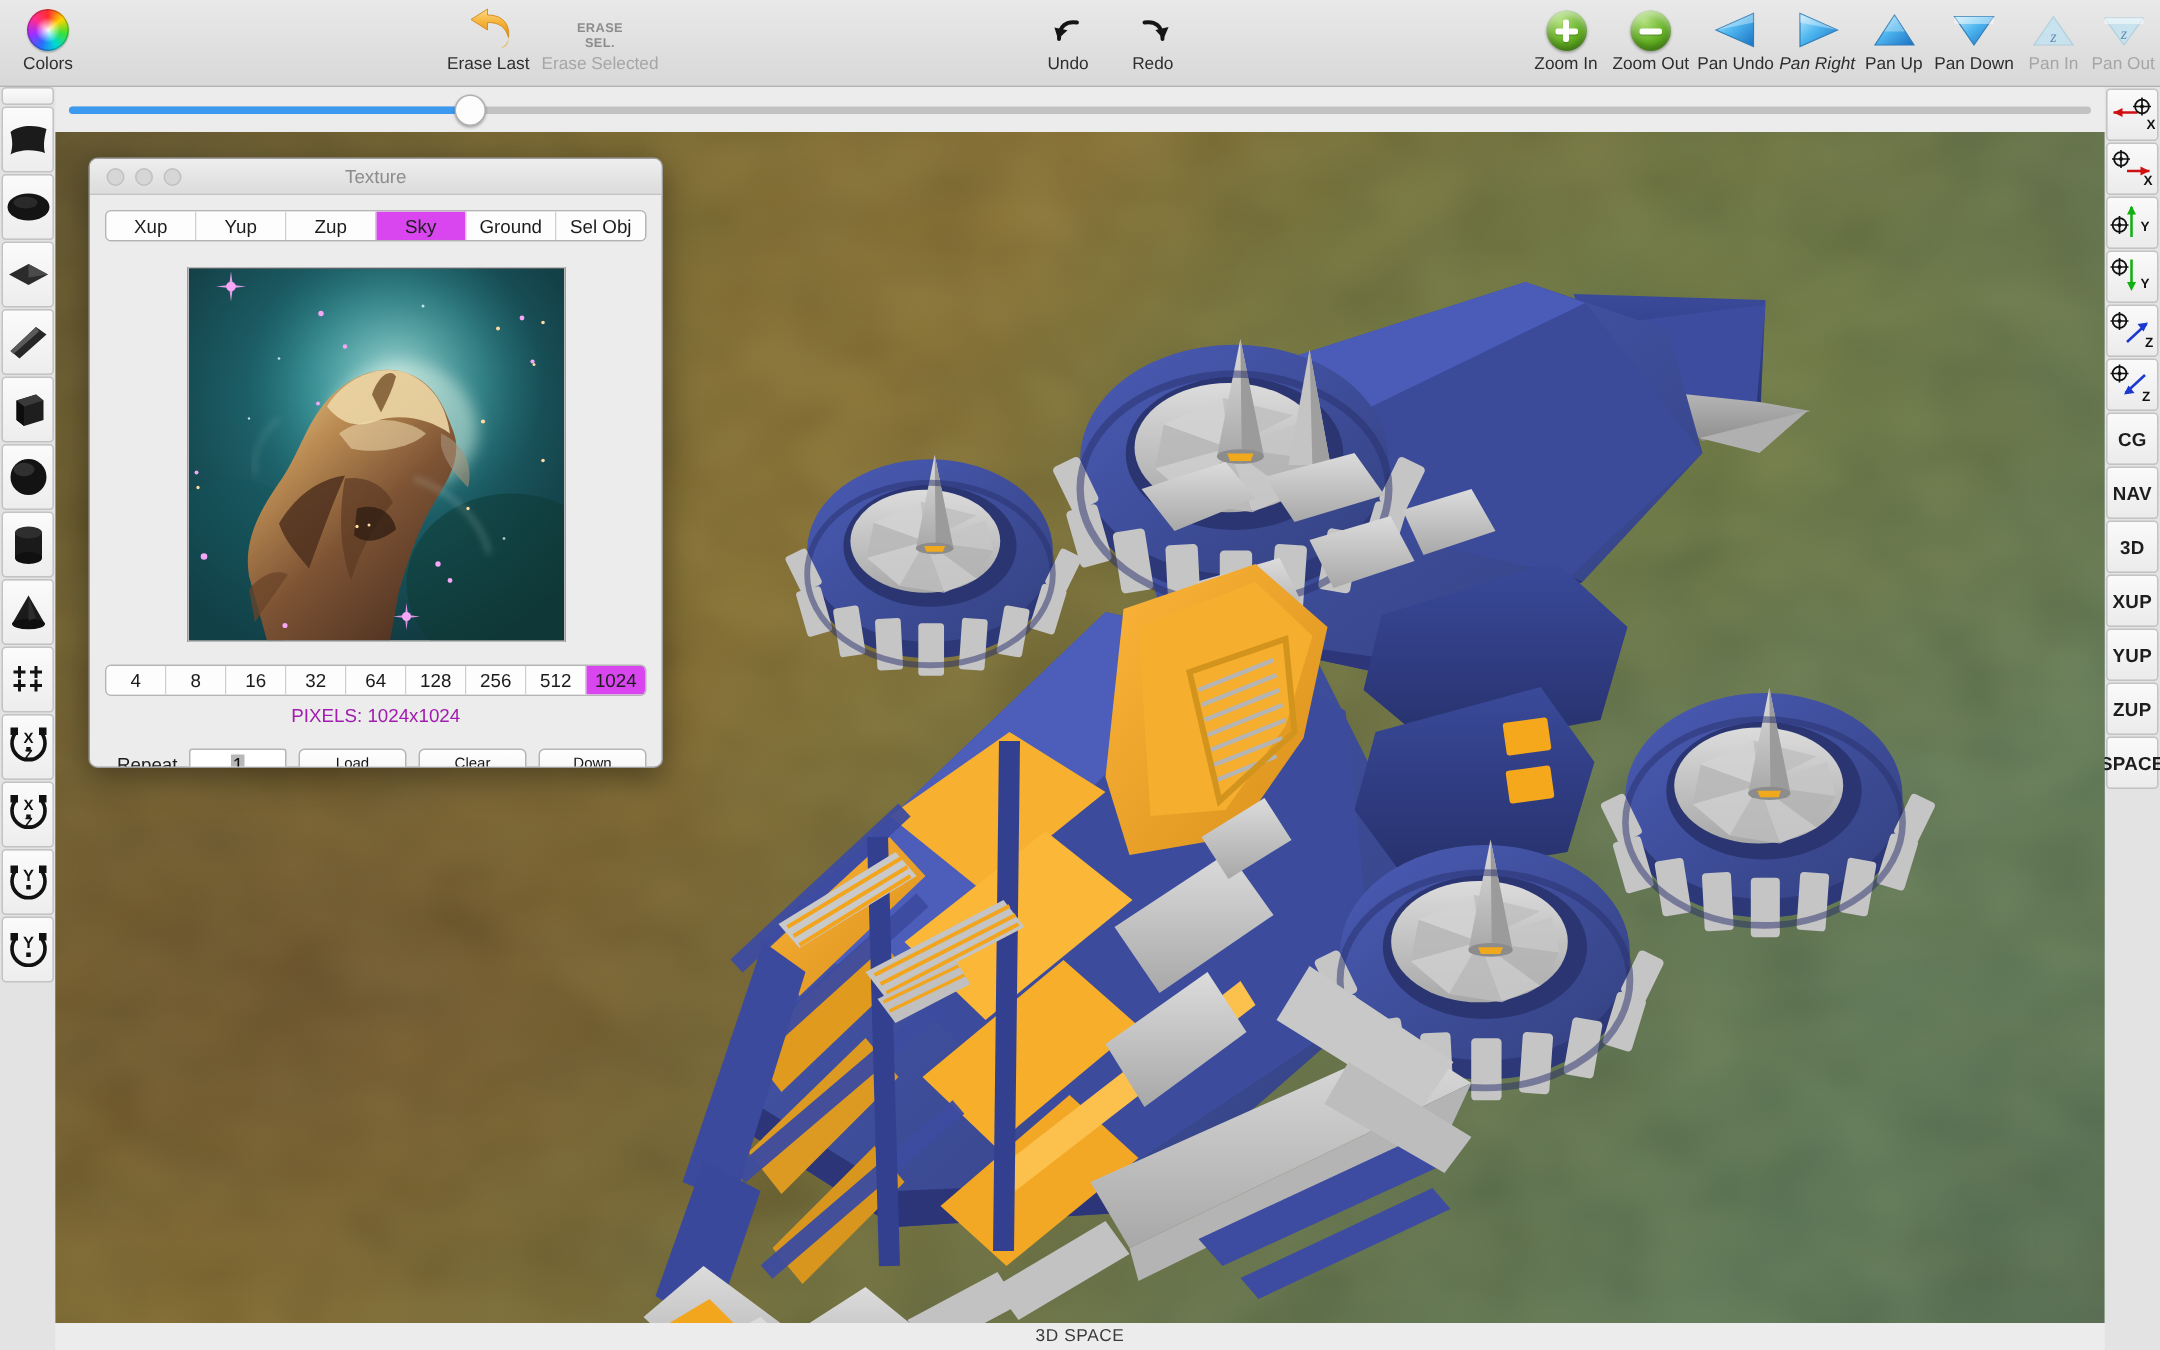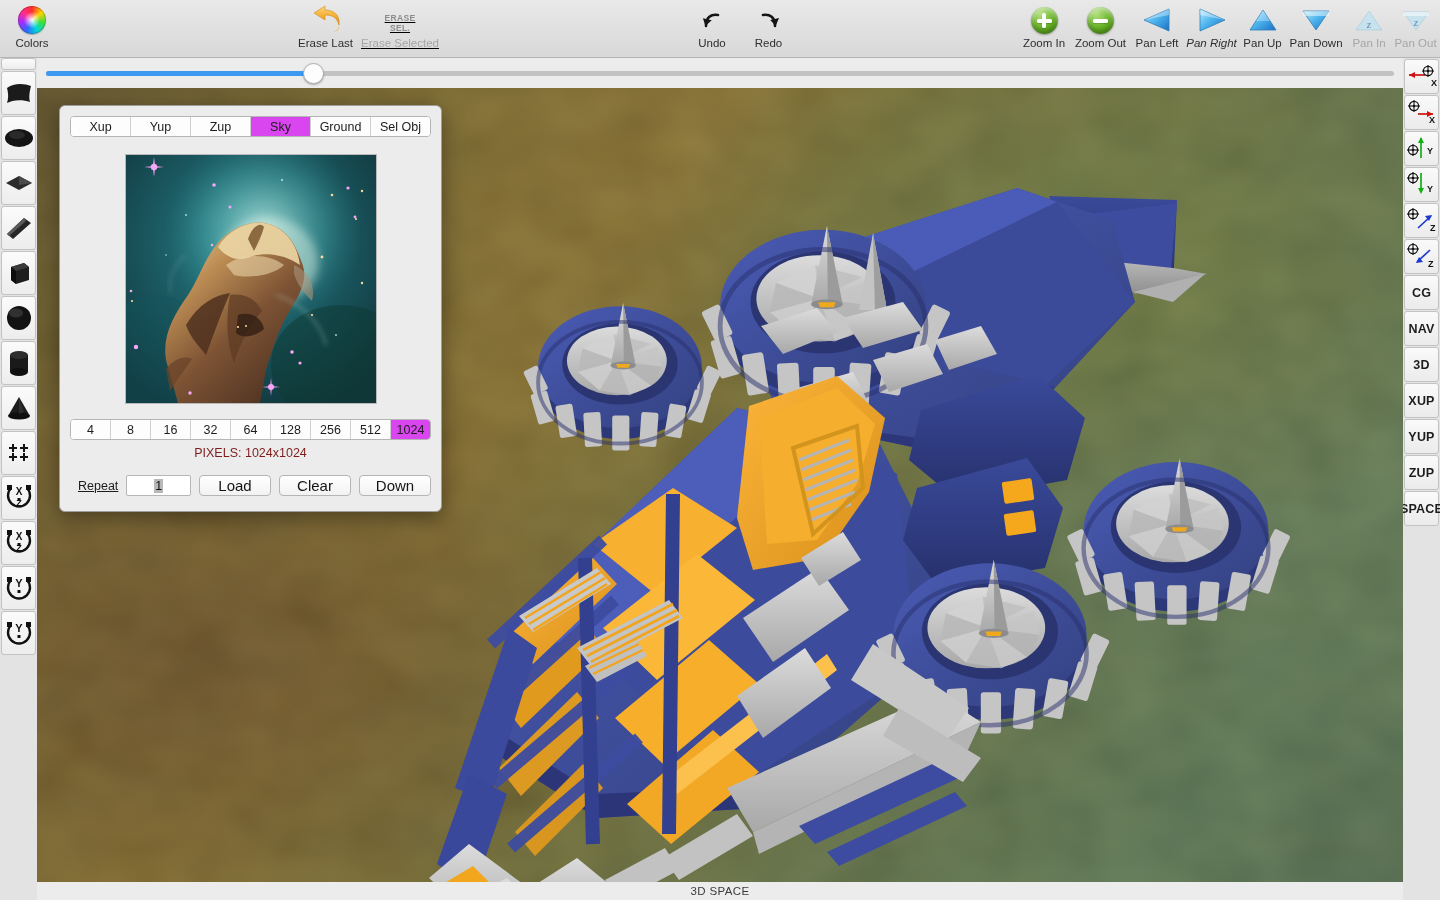--- a/index.html
+++ b/index.html
@@ -153,36 +153,36 @@
     width:252px; height:250px; margin:17px auto 0 auto;
     border:1px solid #b9b9b9; background:#0b1418;
     box-shadow:0 0 0 1px #fff inset;
     overflow:hidden; position:relative;
   }
   #nebula { position:absolute; inset:0; }
 
   .segbar2 { margin-top:15px; }
   .segbar2 .seg { font-size:12.5px; }
 
-  #pixels { text-align:center; font-size:12.5px; color:#7f1d1d; margin-top:6px; }
+  #pixels { text-align:center; font-size:12.5px; color:#a21caf; margin-top:6px; }
 
   #rowbtns { display:flex; align-items:center; margin-top:15px; gap:8px; }
   #rowbtns .lbl { font-size:12.5px; color:#1c1c1c; margin-left:8px;text-decoration:underline; }
   #repeatfield {
     width:66px; height:21px; background:#fff; border:1px solid #b6b6b6;
     border-radius:2px; display:flex; align-items:center; justify-content:center;
     font-size:12.5px; color:#111; position:relative;
   }
   #repeatfield .sel { background:#b8b8b8; padding:0 1px; }
   .pbtn {
     height:21px; min-width:72px; padding:0 12px;
     background:linear-gradient(to bottom,#ffffff,#f2f2f2);
     border:1px solid #b5b5b5; border-radius:4px;
     display:flex; align-items:center; justify-content:center;
-    font-size:15px; color:#141414; cursor:default;
+    font-size:10px; color:#141414; cursor:default;
   }
 </style>
 </head>
 <body>
 
 <div id="toolbar">
 
   <div class="tb-item" style="left:11px;width:42px;">
     <div class="tb-glyph">
         <div class="colorwheel"></div>
@@ -200,21 +200,21 @@
             <stop offset="100%" stop-color="#e08a12"></stop>
           </linearGradient>
         </defs>
         <path d="M16 5 C27 5 31 12 30 20 C28 13 24 10 16 10 L16 15 L5 8 L16 1 Z" fill="url(#og)" stroke="#d08a16" stroke-width="0.6"></path>
         <path d="M30 20 C30.5 24 28 27 25 27 C28.5 25 29.6 23 30 20 Z" fill="#f0b552" opacity=".85"></path>
       </svg>
     </div>
     <div class="tb-label">Erase Last</div>
   </div>
 
-  <div class="tb-item" style="left:357px;width:86px;text-decoration:underline;">
+  <div class="tb-item" style="left:357px;width:86px;">
     <div class="tb-glyph">
       <div class="erase-sel-icon">
         <div>ERASE</div>
         <div>SEL.</div>
       </div>
     </div>
     <div class="tb-label dim">Erase Selected</div>
   </div>
 
   <div class="tb-item" style="left:690px;width:44px;">
@@ -263,21 +263,21 @@
             <linearGradient id="bl" x1="0" y1="0" x2="1" y2="1">
           <stop offset="0%" stop-color="#bfe9fb"></stop>
               <stop offset="45%" stop-color="#4fb7ef"></stop>
               <stop offset="100%" stop-color="#1b6fc4"></stop>
         </linearGradient>
           </defs>
         <path d="M2 13 L27 2 L27 24 Z" fill="url(#bl)" stroke="#2f7fb8" stroke-width=".8"></path>
         <path d="M2 13 L27 2 L27 8 Z" fill="#ffffff" opacity=".35"></path>
       </svg>
     </div>
-    <div class="tb-label">Pan Left</div>
+    <div class="tb-label">Pan Undo</div>
   </div>
 
   <div class="tb-item" style="left:1183px;width:57px;font-style:italic;">
     <div class="tb-glyph">
       <svg class="tri" viewBox="0 0 30 26">
         <path d="M28 13 L3 2 L3 24 Z" fill="url(#bl)" stroke="#2f7fb8" stroke-width=".8"></path>
         <path d="M28 13 L3 2 L3 8 Z" fill="#ffffff" opacity=".35"></path>
       </svg>
     </div>
     <div class="tb-label">Pan Right</div>
@@ -784,20 +784,26 @@
   </svg>
   </div>
 </div>
 
 <div id="status">
   <span>3D SPACE</span>
 </div>
 
 <div id="texwin">
 
+  <div id="texbar">
+    <div class="tl first"></div>
+    <div class="tl"></div>
+    <div class="tl"></div>
+    <div id="textitle">Texture</div>
+  </div>
 
   <div id="texbody">
 
     <div class="segbar">
       <div class="seg">Xup</div>
       <div class="seg">Yup</div>
       <div class="seg">Zup</div>
       <div class="seg active">Sky</div>
       <div class="seg">Ground</div>
       <div class="seg">Sel Obj</div>

